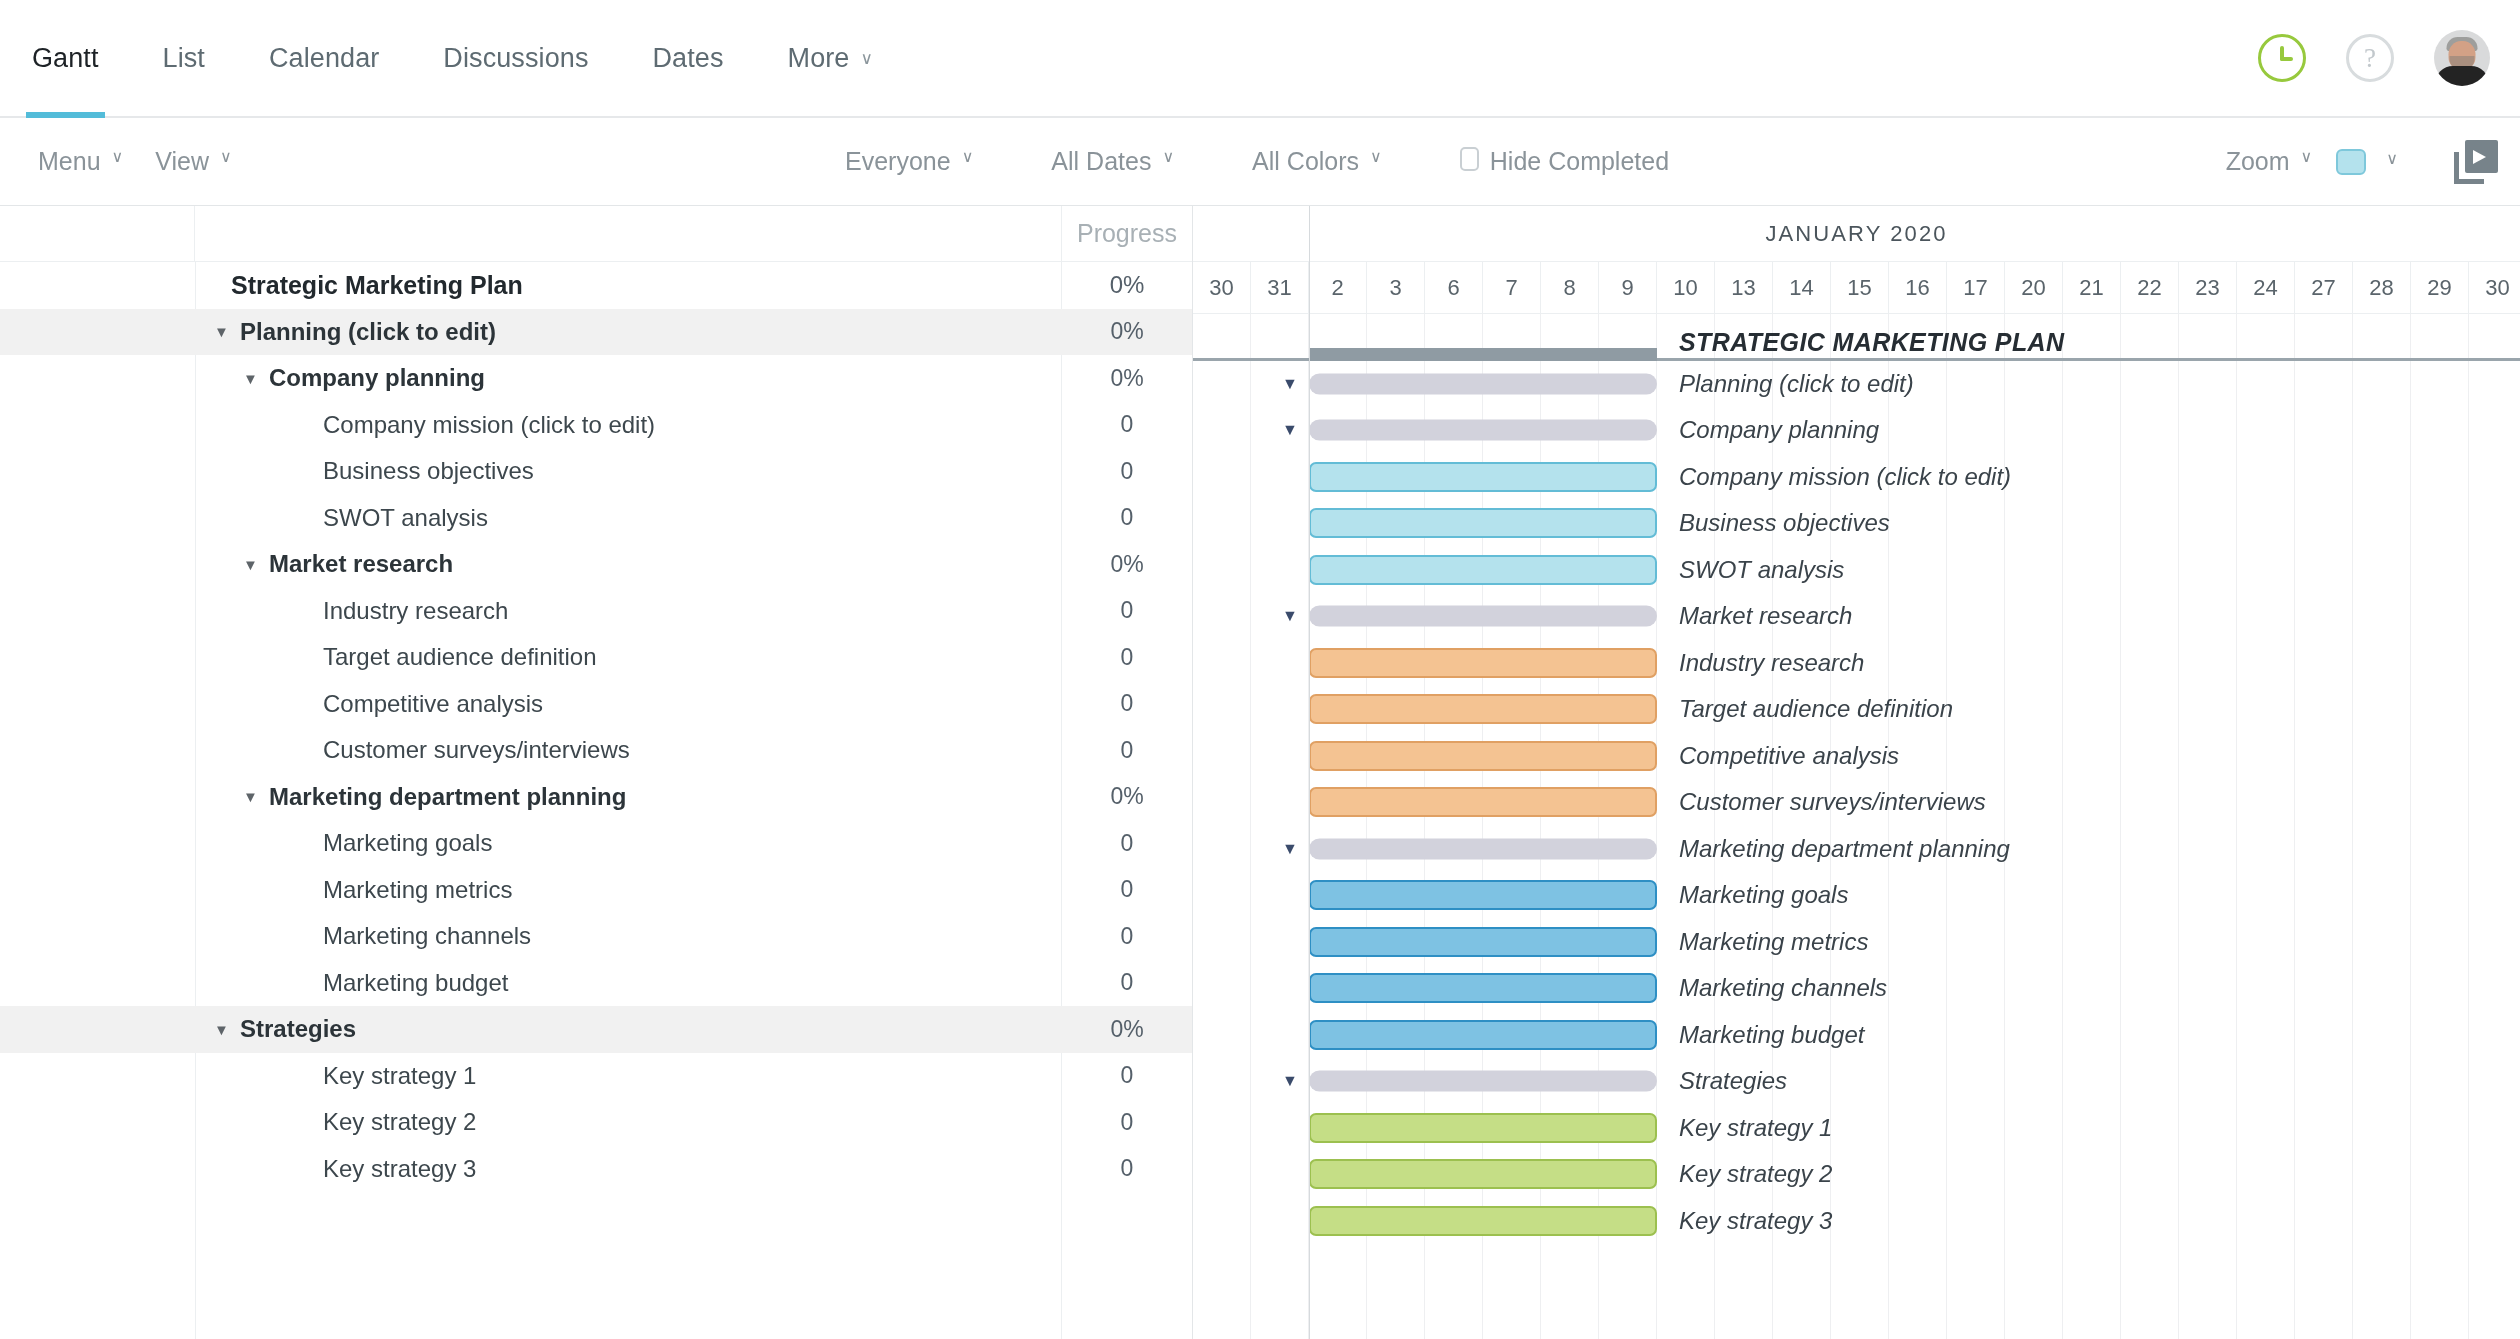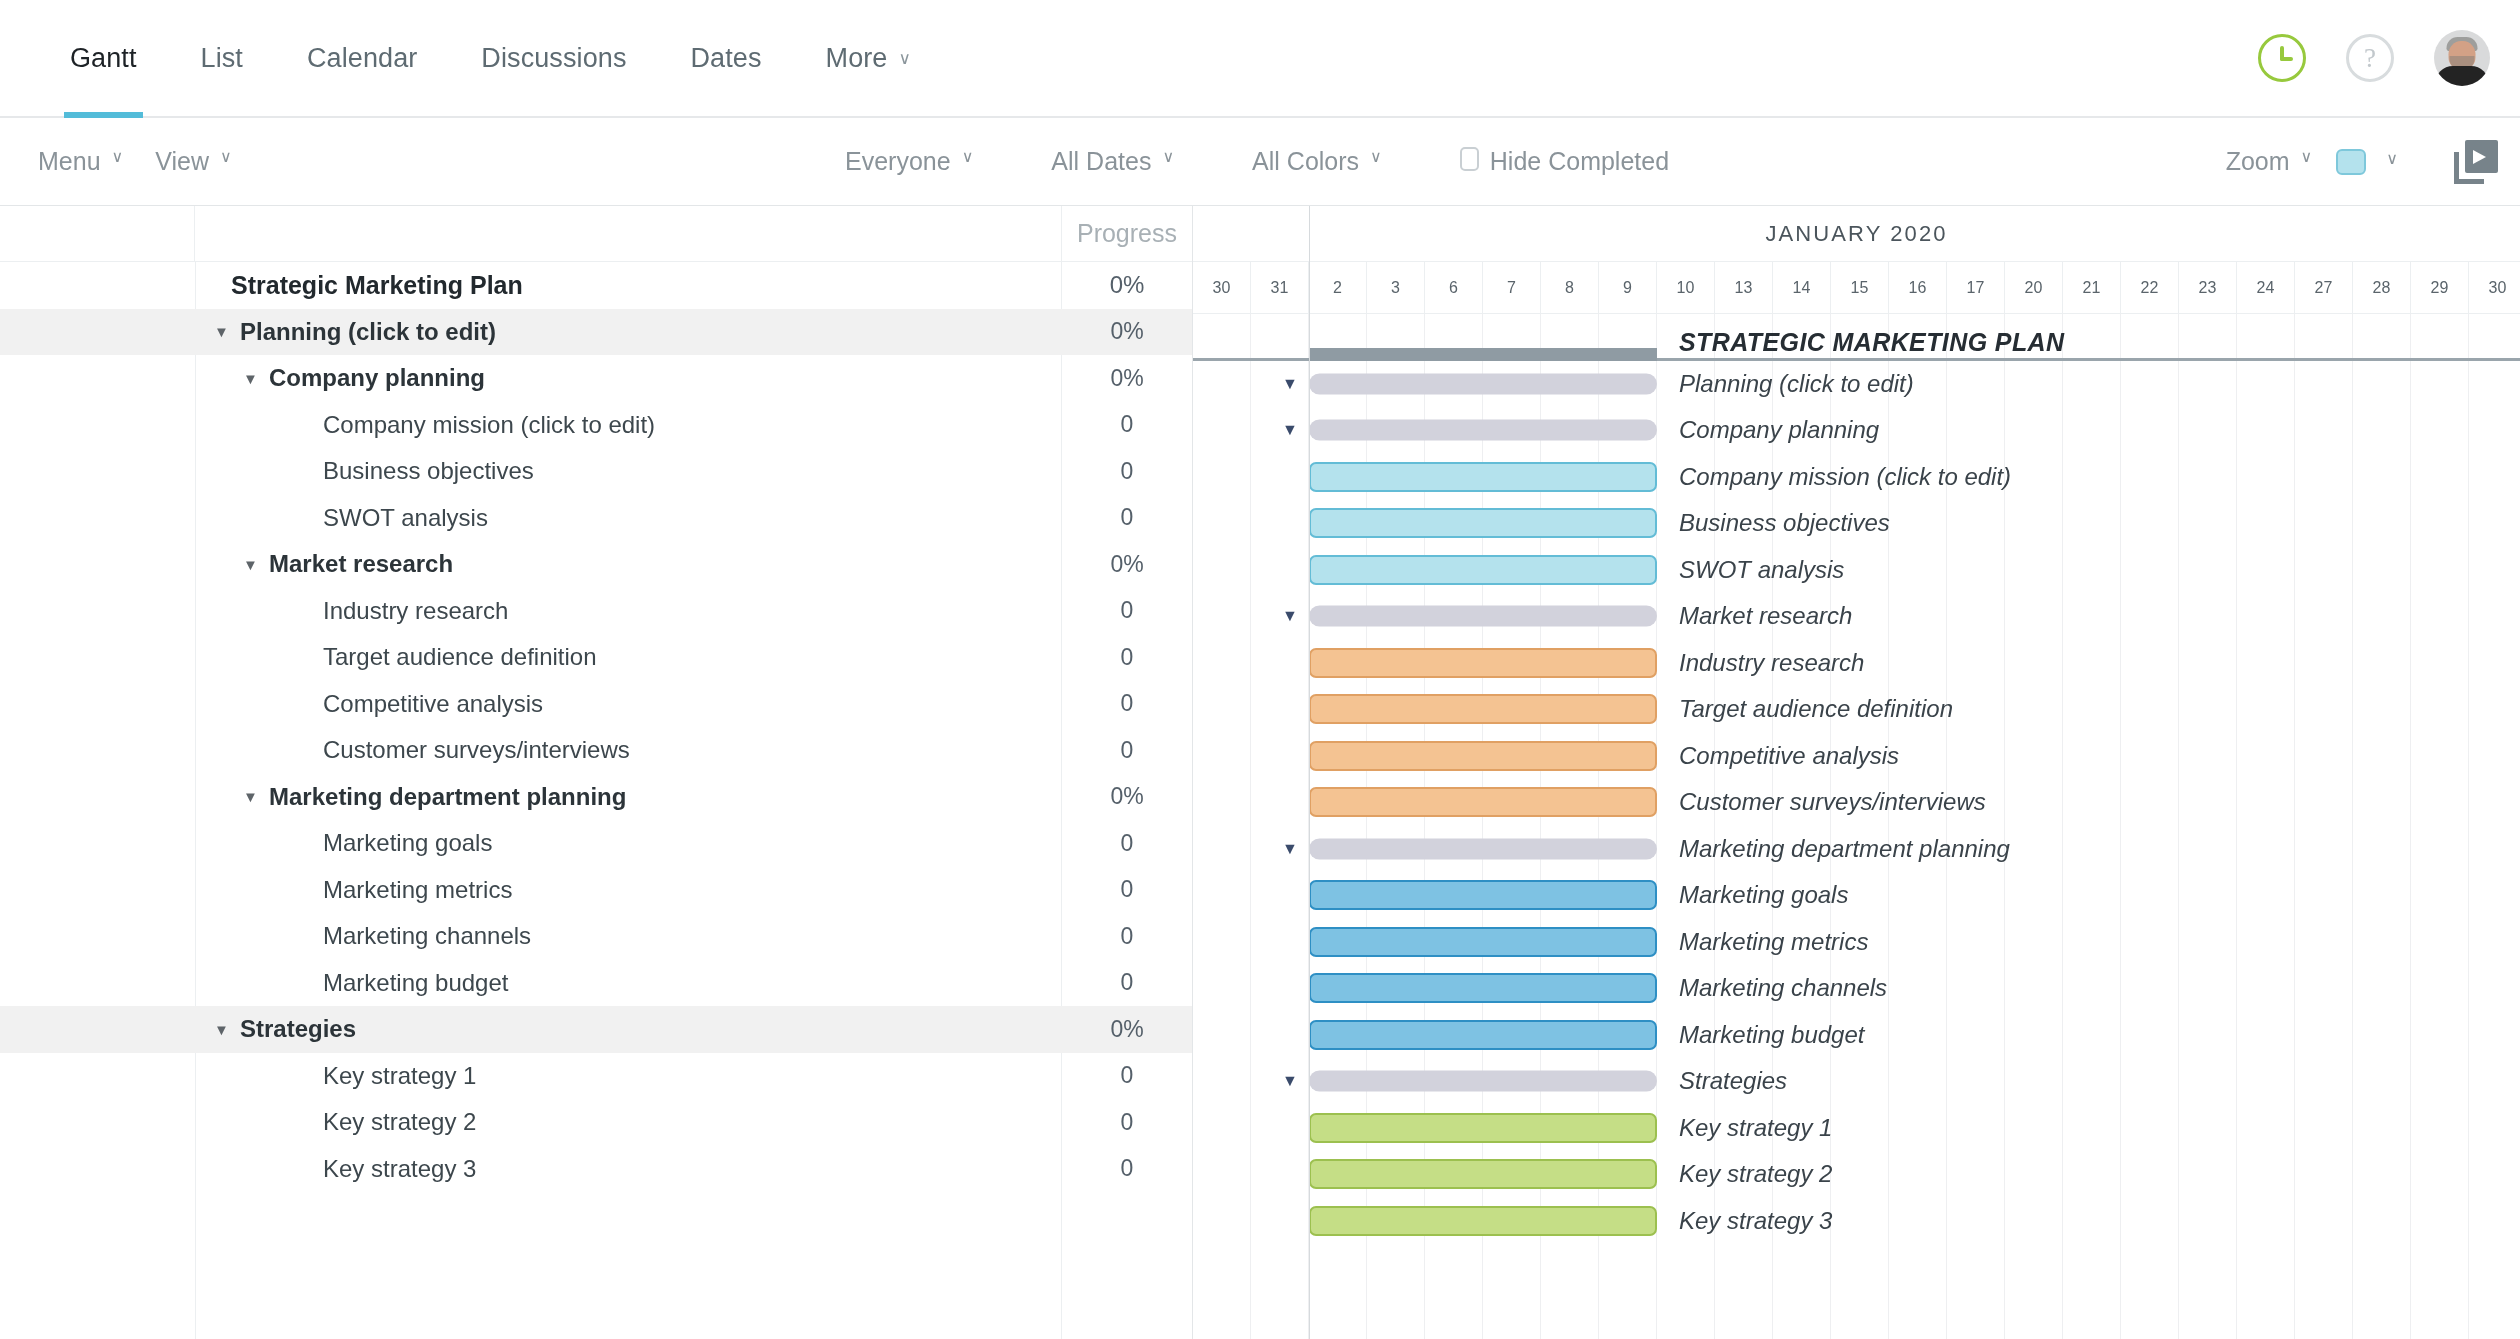--- a/index.html
+++ b/index.html
@@ -17,21 +17,20 @@
     height: 118px;
     border-bottom: 2px solid #e6e8ea;
     display: flex;
     align-items: center;
     background: #fff;
   }
   .nav-tabs {
     display: flex;
     align-items: center;
     height: 100%;
-    padding-left: 38px;
   }
   .nav-tab {
     position: relative;
     height: 100%;
     display: flex;
     align-items: center;
     padding: 0 32px;
     font-size: 27px;
     color: #5e6b72;
     cursor: pointer;
@@ -292,21 +291,21 @@
   .tl-days {
     height: 52px;
     display: flex;
     position: relative;
     border-bottom: 1px solid #eceff1;
   }
   .tl-day {
     width: 58px;
     flex: none;
     display: flex; align-items: center; justify-content: center;
-    font-size: 16px;
+    font-size: 22px;
     color: #5a646b;
     border-right: 1px solid #eceff1;
   }
   .tl-grid {
     position: absolute;
     top: 108px; left: 0; right: 0; bottom: 0;
     display: flex;
     pointer-events: none;
   }
   .tl-gcol { width: 58px; flex: none; border-right: 1px solid #eeeff1; }

